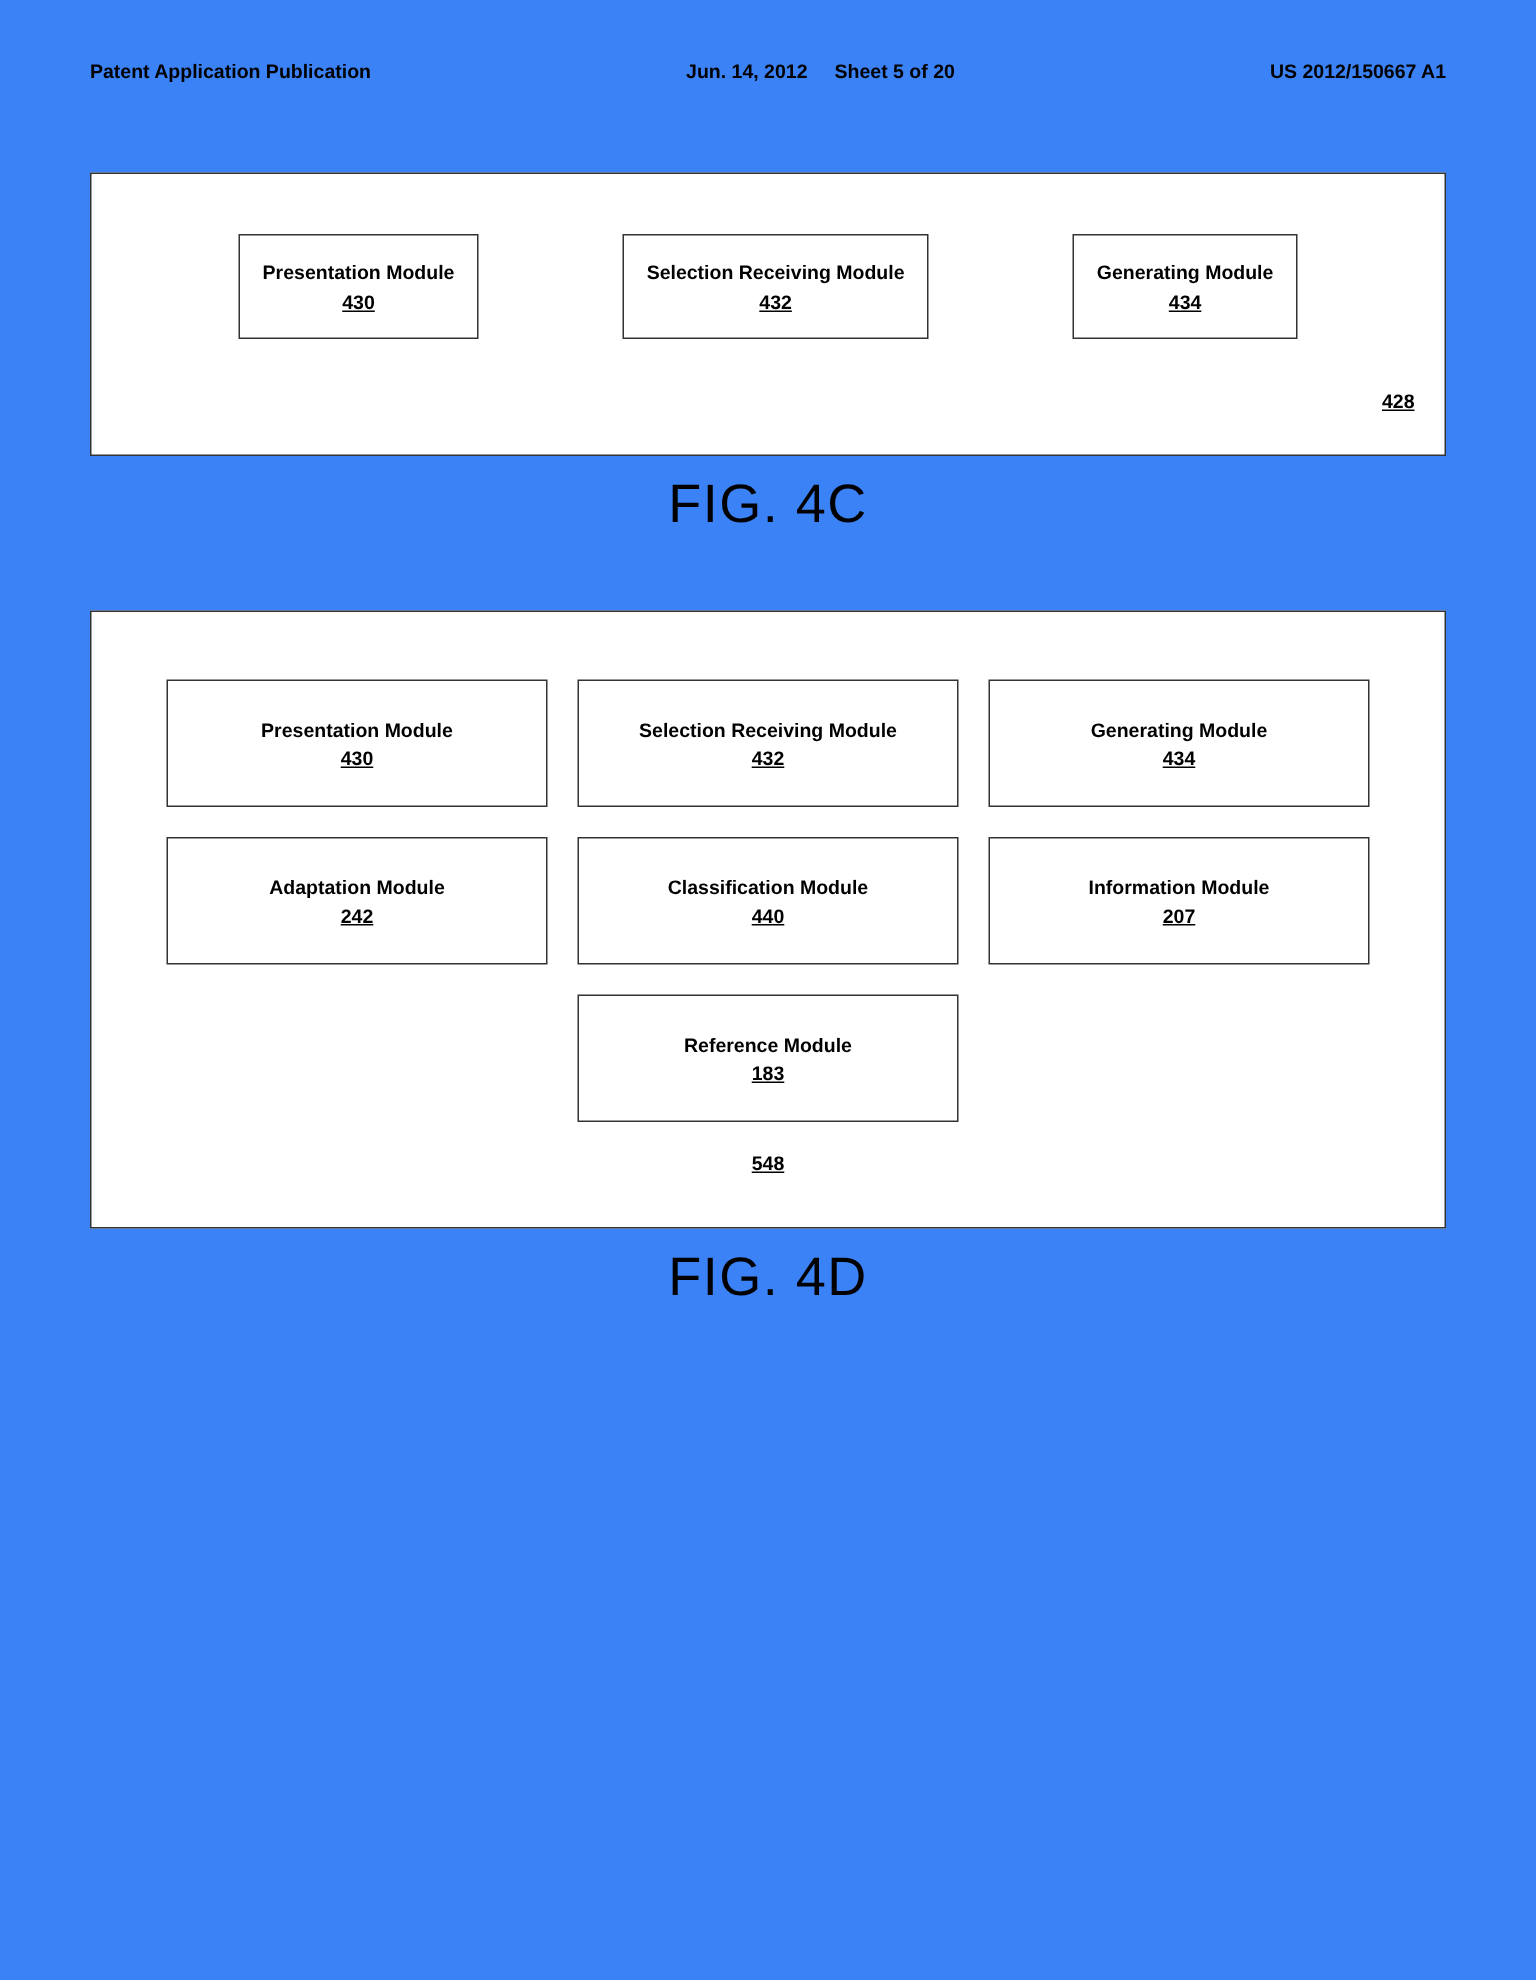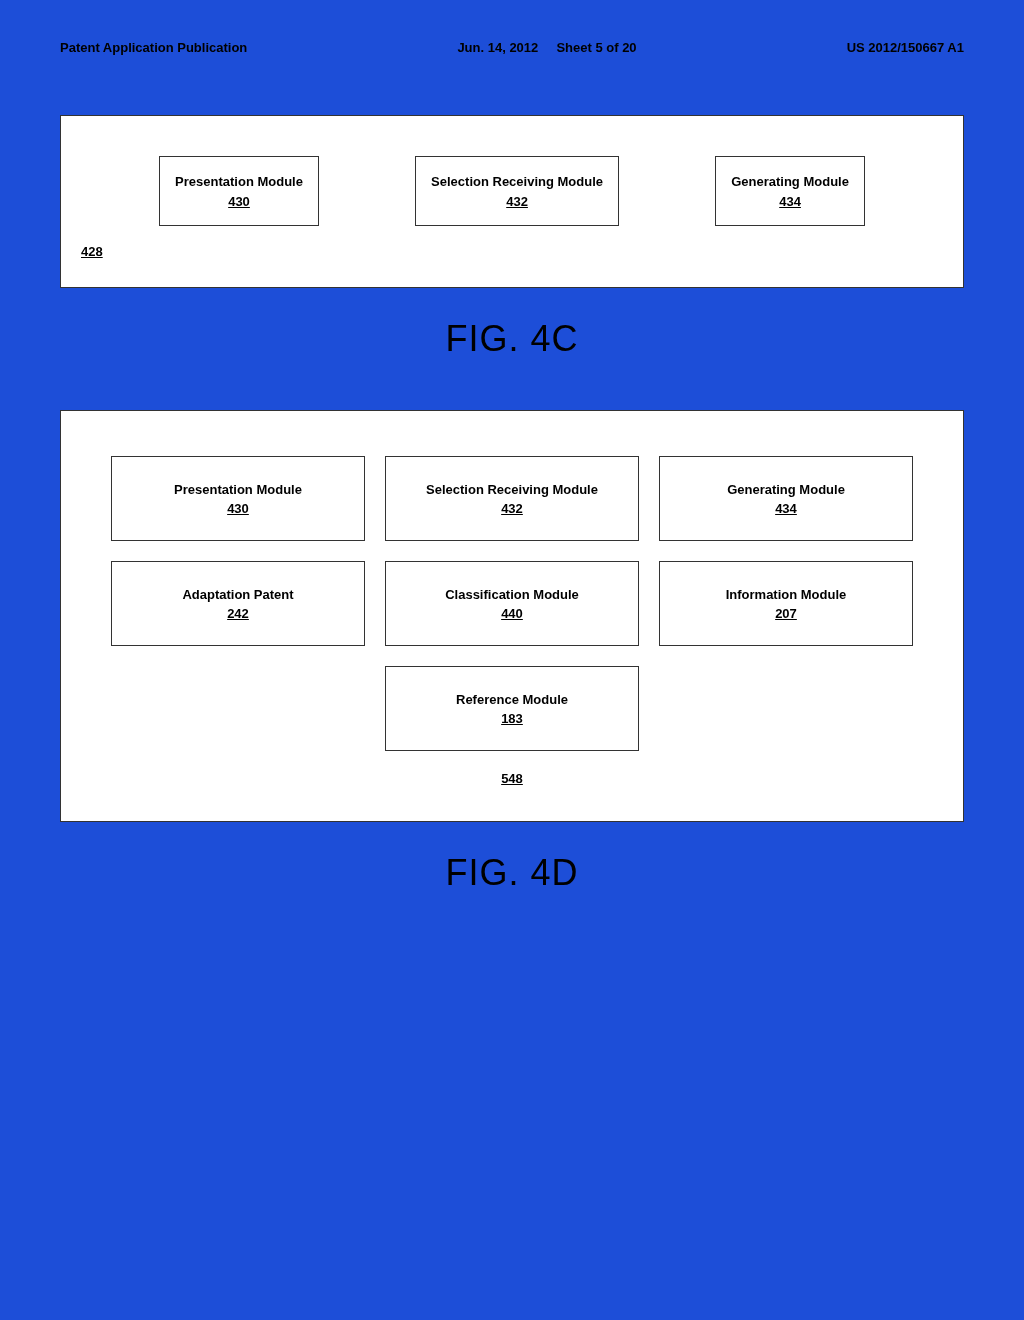--- a/index.html
+++ b/index.html
@@ -12,21 +12,21 @@
       background: #ffffff;
       font-family: Arial, sans-serif;
       width: 1024px;
       min-height: 1320px;
       position: relative;
     }
 
     .page {
       width: 1024px;
       min-height: 1320px;
-      background: #1d4ed8;
+      background: #3b82f6;
       padding: 40px 60px;
     }
 
     
     .header {
       display: flex;
       justify-content: space-between;
       align-items: flex-start;
       margin-bottom: 60px;
       font-size: 13px;
@@ -86,32 +86,32 @@
     }
 
     .module-number {
       font-size: 13px;
       text-decoration: underline;
       color: #000;
       margin-top: 2px;
     }
 
     .diagram-number {
-      text-align: left;
+      text-align: right;
       font-size: 13px;
       text-decoration: underline;
-      margin-top: 8px;
+      margin-top: 24px;
       padding-bottom: 8px;
     }
 
     .fig-caption {
       text-align: center;
       font-size: 36px;
       font-weight: normal;
-      margin-top: 30px;
+      margin-top: 11px;
       margin-bottom: 40px;
       letter-spacing: 1px;
     }
 
     
     .fig4d-container {
       display: grid;
       grid-template-columns: 1fr 1fr 1fr;
       grid-template-rows: auto auto auto;
       gap: 20px;
@@ -194,21 +194,21 @@
           <span class="module-label">Selection Receiving Module</span>
           <span class="module-number">432</span>
         </div>
 
         <div class="module-box-4d">
           <span class="module-label">Generating Module</span>
           <span class="module-number">434</span>
         </div>
 
         <div class="module-box-4d">
-          <span class="module-label">Adaptation Patent</span>
+          <span class="module-label">Adaptation Module</span>
           <span class="module-number">242</span>
         </div>
 
         <div class="module-box-4d">
           <span class="module-label">Classification Module</span>
           <span class="module-number">440</span>
         </div>
 
 
         <div class="module-box-4d">

